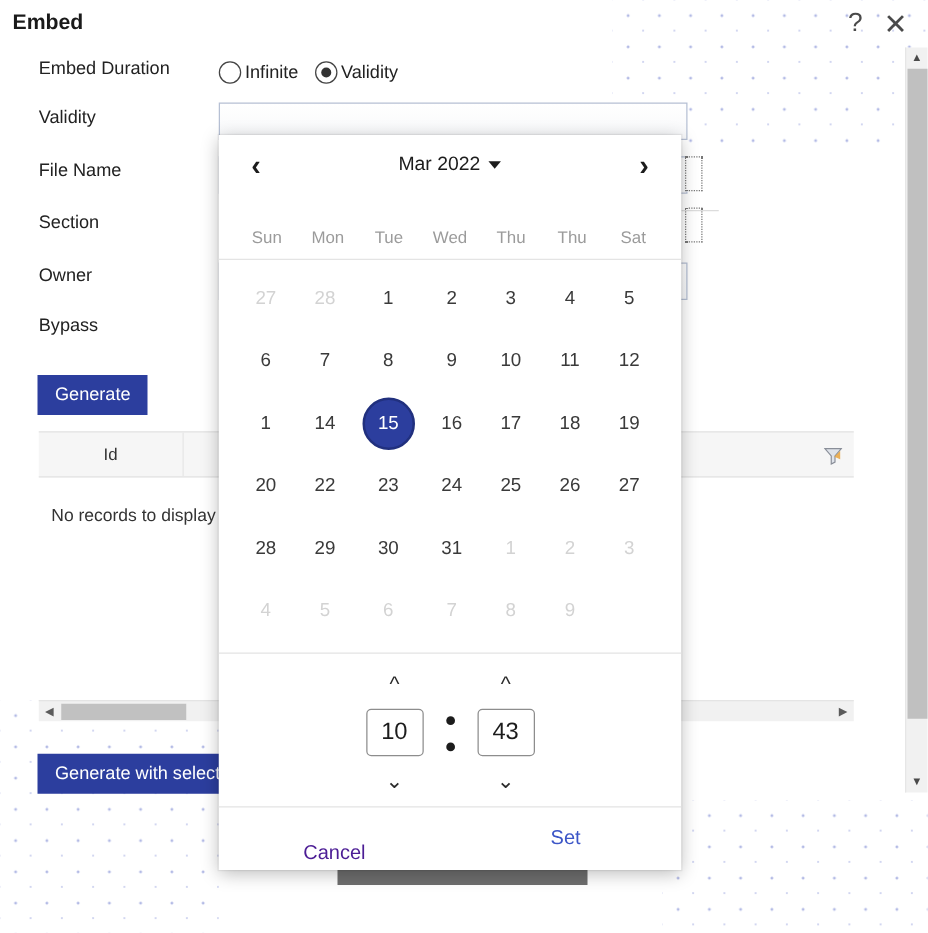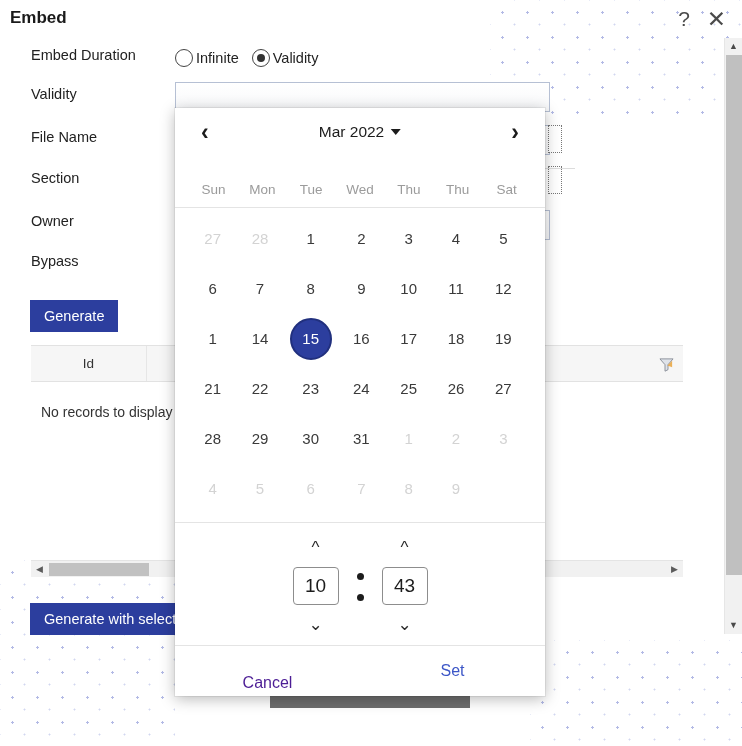--- a/index.html
+++ b/index.html
@@ -336,21 +336,21 @@
         <button class="day">12</button>
         <button class="day">1</button>
         <button class="day">14</button>
         <button class="day selected">
           <span class="pill" style="background: rgb(44, 62, 158);">15</span>
         </button>
         <button class="day">16</button>
         <button class="day">17</button>
         <button class="day">18</button>
         <button class="day">19</button>
-        <button class="day">21</button>
+        <button class="day">20</button>
         <button class="day">22</button>
         <button class="day">23</button>
         <button class="day">24</button>
         <button class="day">25</button>
         <button class="day">26</button>
         <button class="day">27</button>
         <button class="day">28</button>
         <button class="day">29</button>
         <button class="day">30</button>
         <button class="day">31</button>

